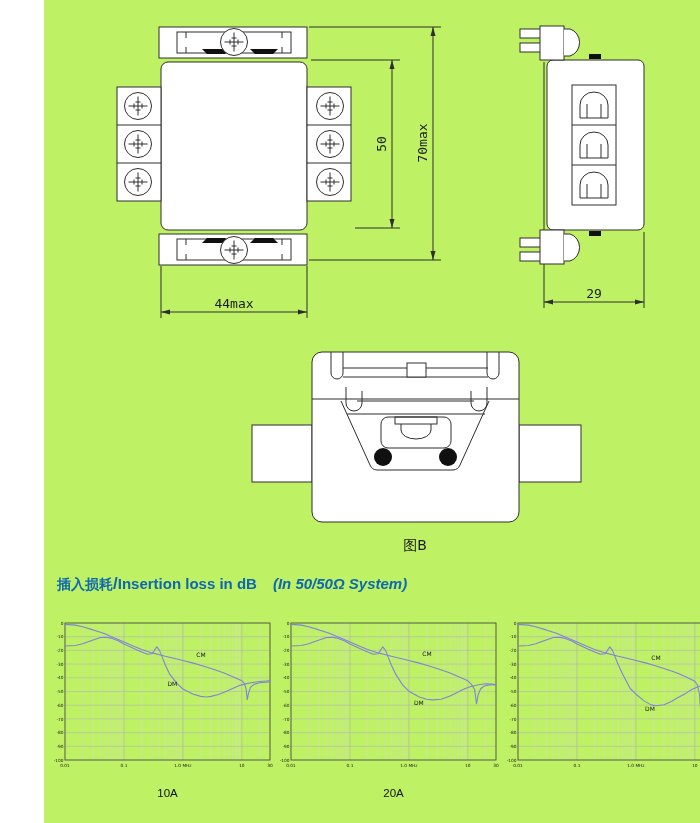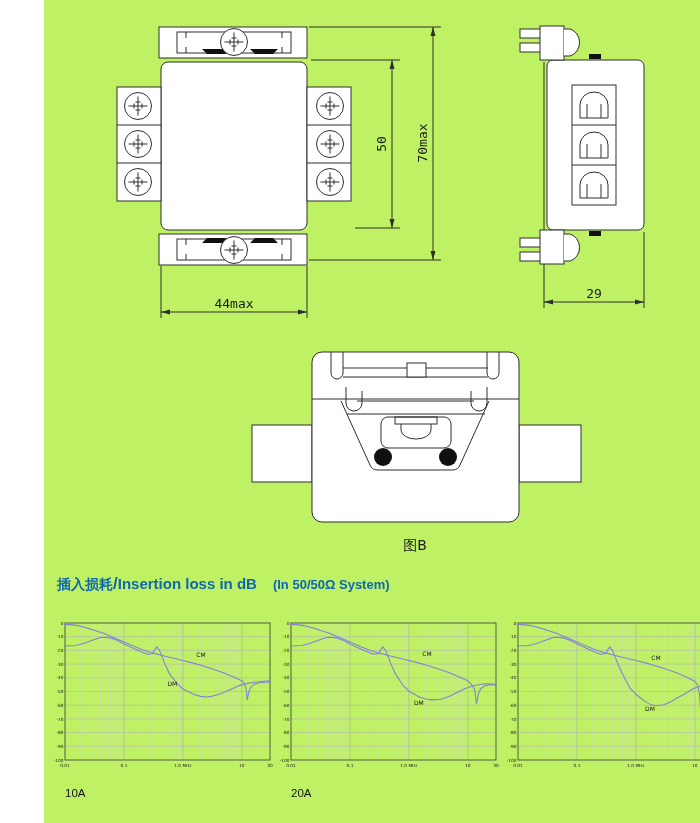--- a/index.html
+++ b/index.html
@@ -5,24 +5,24 @@
   html,body{margin:0;padding:0;background:#fff;}
   .page{position:relative;width:700px;height:823px;background:#bef264;overflow:hidden;
         font-family:"Liberation Sans", sans-serif;margin-left:44px;}
   svg.drawings{position:absolute;left:0;top:0;}
   svg text{font-family:"DejaVu Sans Mono", monospace;fill:#1a1a1a;}
   svg text.fig-label{font-family:"DejaVu Sans", sans-serif;}
   .heading{position:absolute;left:13px;top:574px;color:#0e67b0;white-space:nowrap;}
   .heading .zh{font-size:14px;font-weight:bold;}
   .heading .sep{font-size:17px;font-weight:bold;}
   .heading .en{font-size:15px;font-weight:bold;}
-  .heading .note{font-size:13px;font-weight:bold;margin-left:16px;}
+  .heading .note{font-size:15px;font-weight:bold;margin-left:16px;font-style:italic;}
   .chart{position:absolute;top:619px;width:230px;height:153px;}
   .chart text{font-family:"DejaVu Sans", sans-serif;}
-  .caption{position:absolute;top:787px;width:205px;text-align:left;
+  .caption{position:absolute;top:787px;width:205px;text-align:center;
            font-size:11.5px;color:#111;}
 </style>
 </head>
 <body>
 
 <div class="page">
 
   <svg class="drawings" width="700" height="570" viewBox="0 0 700 570">
     <defs>
       <g id="screw">

